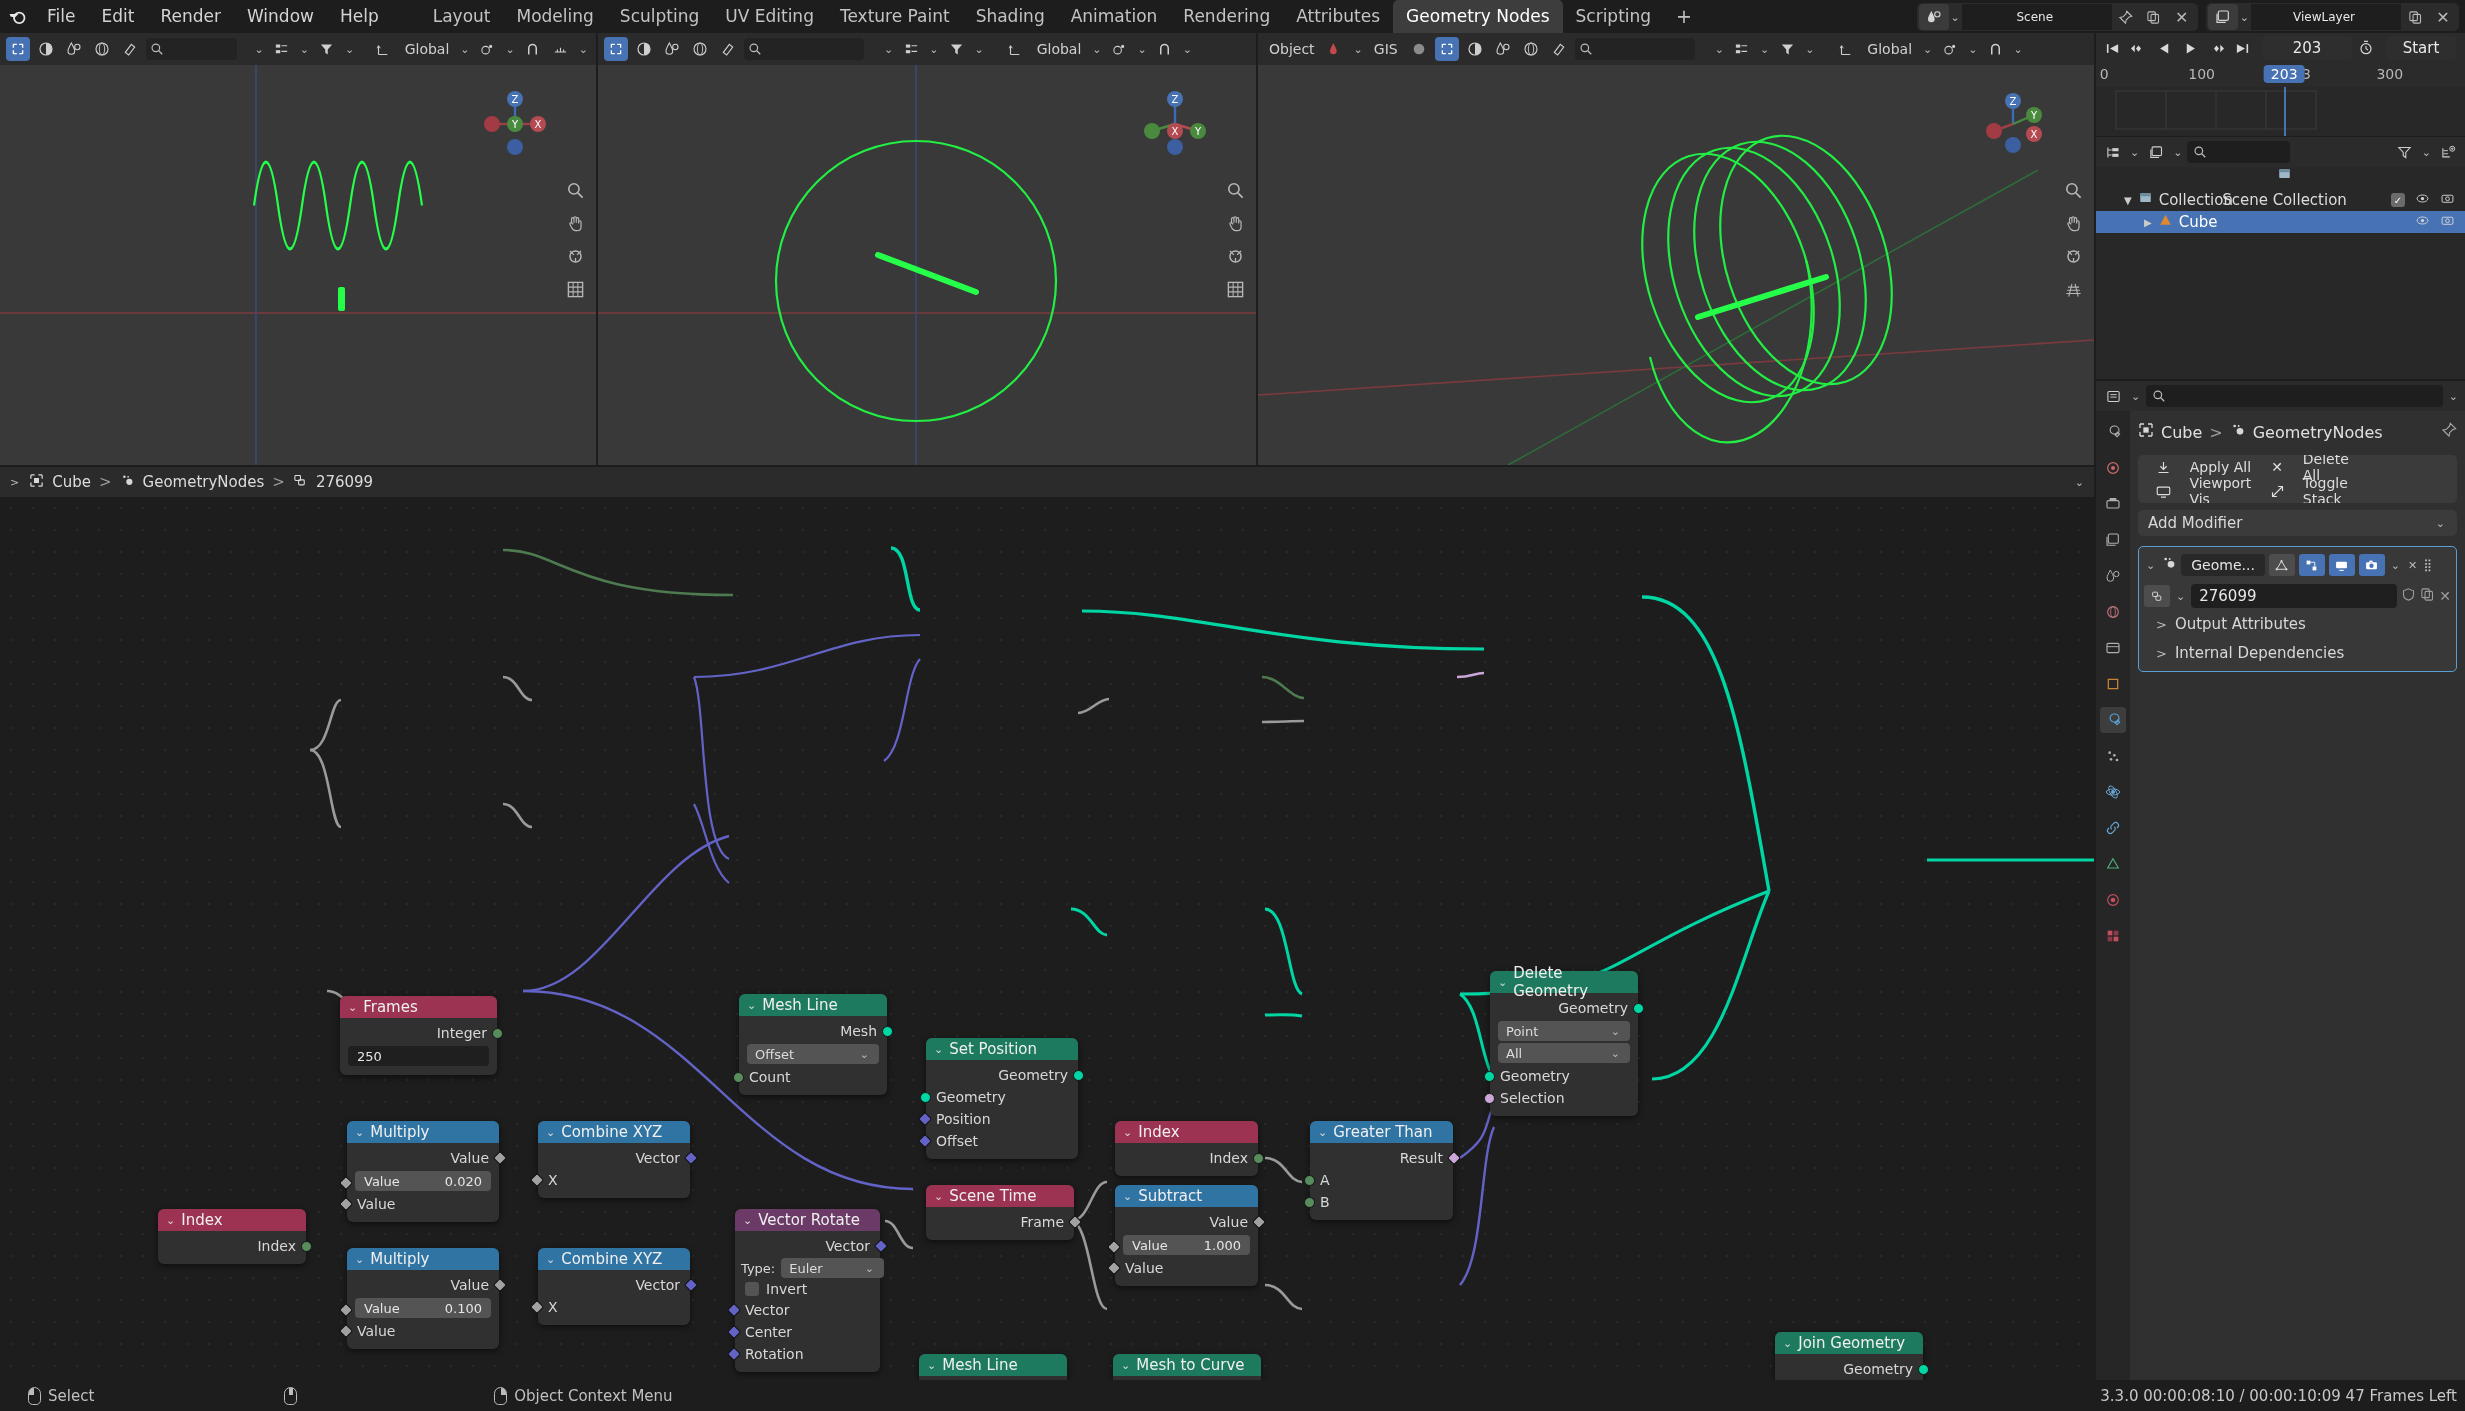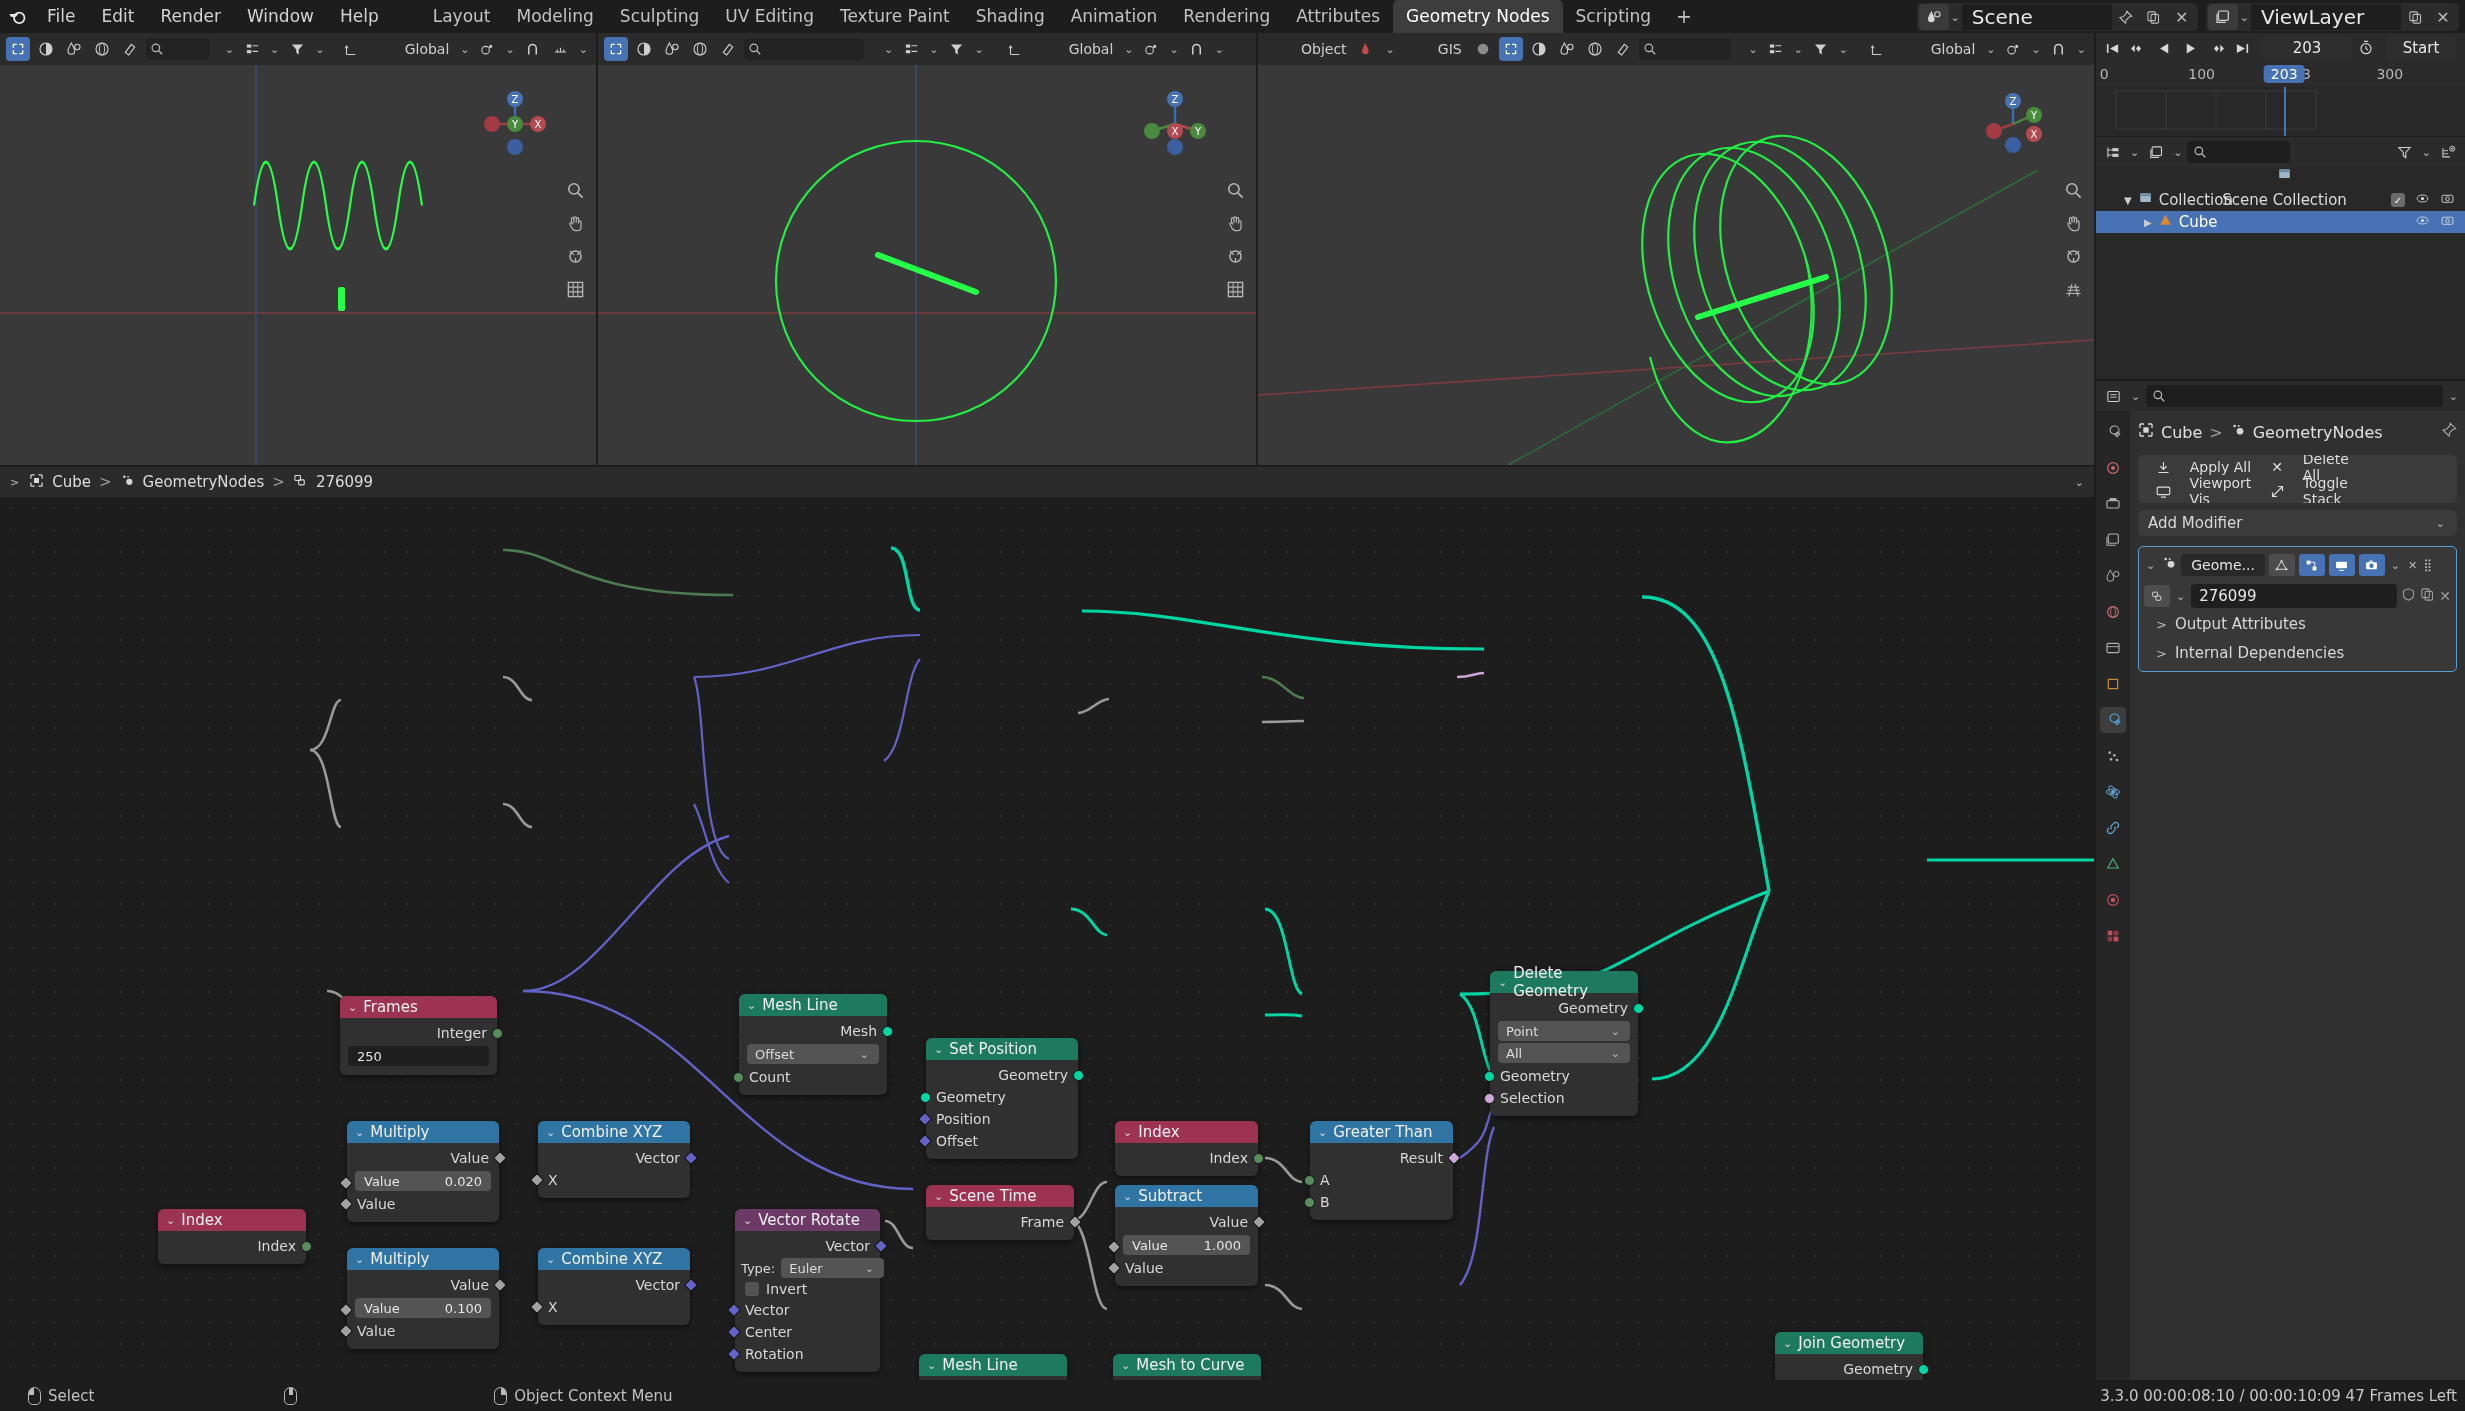--- a/index.html
+++ b/index.html
@@ -19,31 +19,31 @@
   }
   .blender-logo{ width:34px; height:33px; display:flex; align-items:center; justify-content:center; }
   .menu-item{ padding:0 13px; font-size:17px; color:#d3d3d3; line-height:33px; height:33px; white-space:nowrap;}
   .ws-tabs{ display:flex; align-items:flex-end; height:33px; margin-left:28px;}
   .ws-tab{ padding:0 13px; font-size:17px; color:#c3c3c3; height:33px; line-height:33px; white-space:nowrap;}
   .ws-tab.active{ background:#3d3d3d; color:#fff; border-radius:5px 5px 0 0;}
   .ws-plus{ padding:0 12px; font-size:19px; color:#c0c0c0; line-height:33px;}
   .topbar-right{ position:absolute; right:6px; top:3px; display:flex; align-items:center; gap:8px; }
   .sceneblock{ display:flex; align-items:center; background:#2b2b2b; border-radius:5px; height:28px; padding:0 2px;}
   .sb-icon{ width:30px; height:26px; display:flex; align-items:center; justify-content:center; background:#3b3b3b; border-radius:4px;}
-  .sb-name{ background:#1e1e1e; height:26px; line-height:26px; padding:0 14px 0 10px; font-size:20px; min-width:150px; color:#e8e8e8;}
+  .sb-name{ background:#1e1e1e; height:26px; line-height:26px; padding:0 14px 0 10px; font-size:12px; min-width:150px; color:#e8e8e8;text-align:center;}
   .sb-btn{ width:28px; height:26px; display:flex; align-items:center; justify-content:center; color:#b9b9b9; }
 
   
   .viewport{ position:absolute; background:#2c2c2c; overflow:hidden; }
   .vp-header{ position:absolute; left:0; top:0; height:32px; width:100%; background:#2b2b2b; display:flex; align-items:center; padding:0 6px; gap:4px;}
   .vp-body{ position:absolute; left:0; top:32px; right:0; bottom:0; background:#393939; overflow:hidden;}
   .hdr-btn{ height:24px; min-width:24px; display:flex; align-items:center; justify-content:center; color:#cfcfcf; font-size:14px; padding:0 3px;}
   .hdr-btn.on{ background:#4772b3; border-radius:4px; }
   .hdr-search{ background:#232323; height:22px; border-radius:4px; width:120px; display:flex; align-items:center; padding-left:4px;}
-  .hdr-lbl{ font-size:14px; color:#d0d0d0; padding:0 5px; white-space:nowrap;margin-left:32px;}
+  .hdr-lbl{ font-size:14px; color:#d0d0d0; padding:0 5px; white-space:nowrap;}
   .hdr-sep{ width:10px; }
   .chev{ font-size:11px; color:#bdbdbd; padding:0 2px;}
 
   .gizmo{ position:absolute; }
   .vp-tools{ position:absolute; right:8px; display:flex; flex-direction:column; gap:7px; align-items:center;}
   .vp-tool{ width:26px; height:26px; display:flex; align-items:center; justify-content:center; color:#cdcdcd; opacity:.85}
 
   
   .timeline{ position:absolute; background:#1d1d1d; }
   .tl-header{ height:30px; background:#2b2b2b; display:flex; align-items:center; gap:2px; padding:0 4px;}

